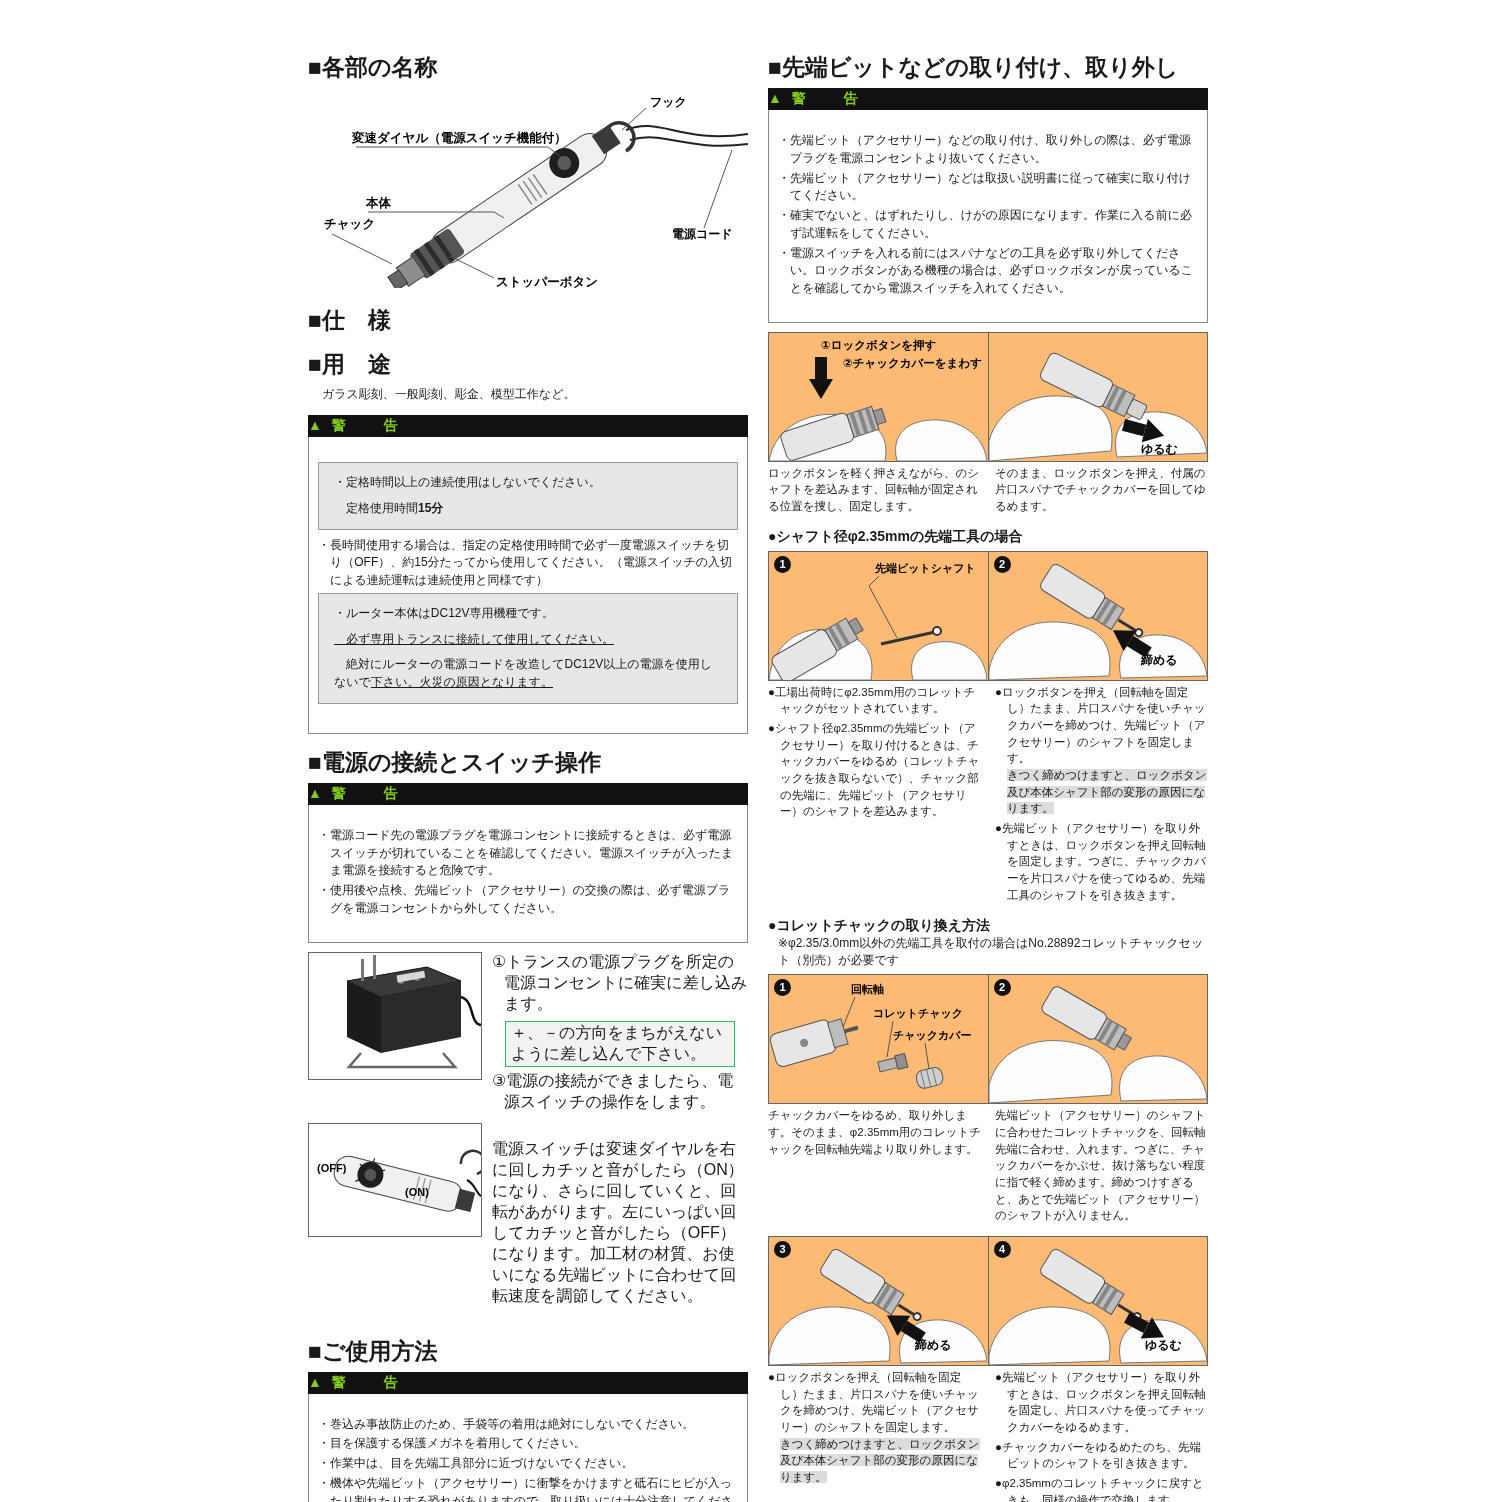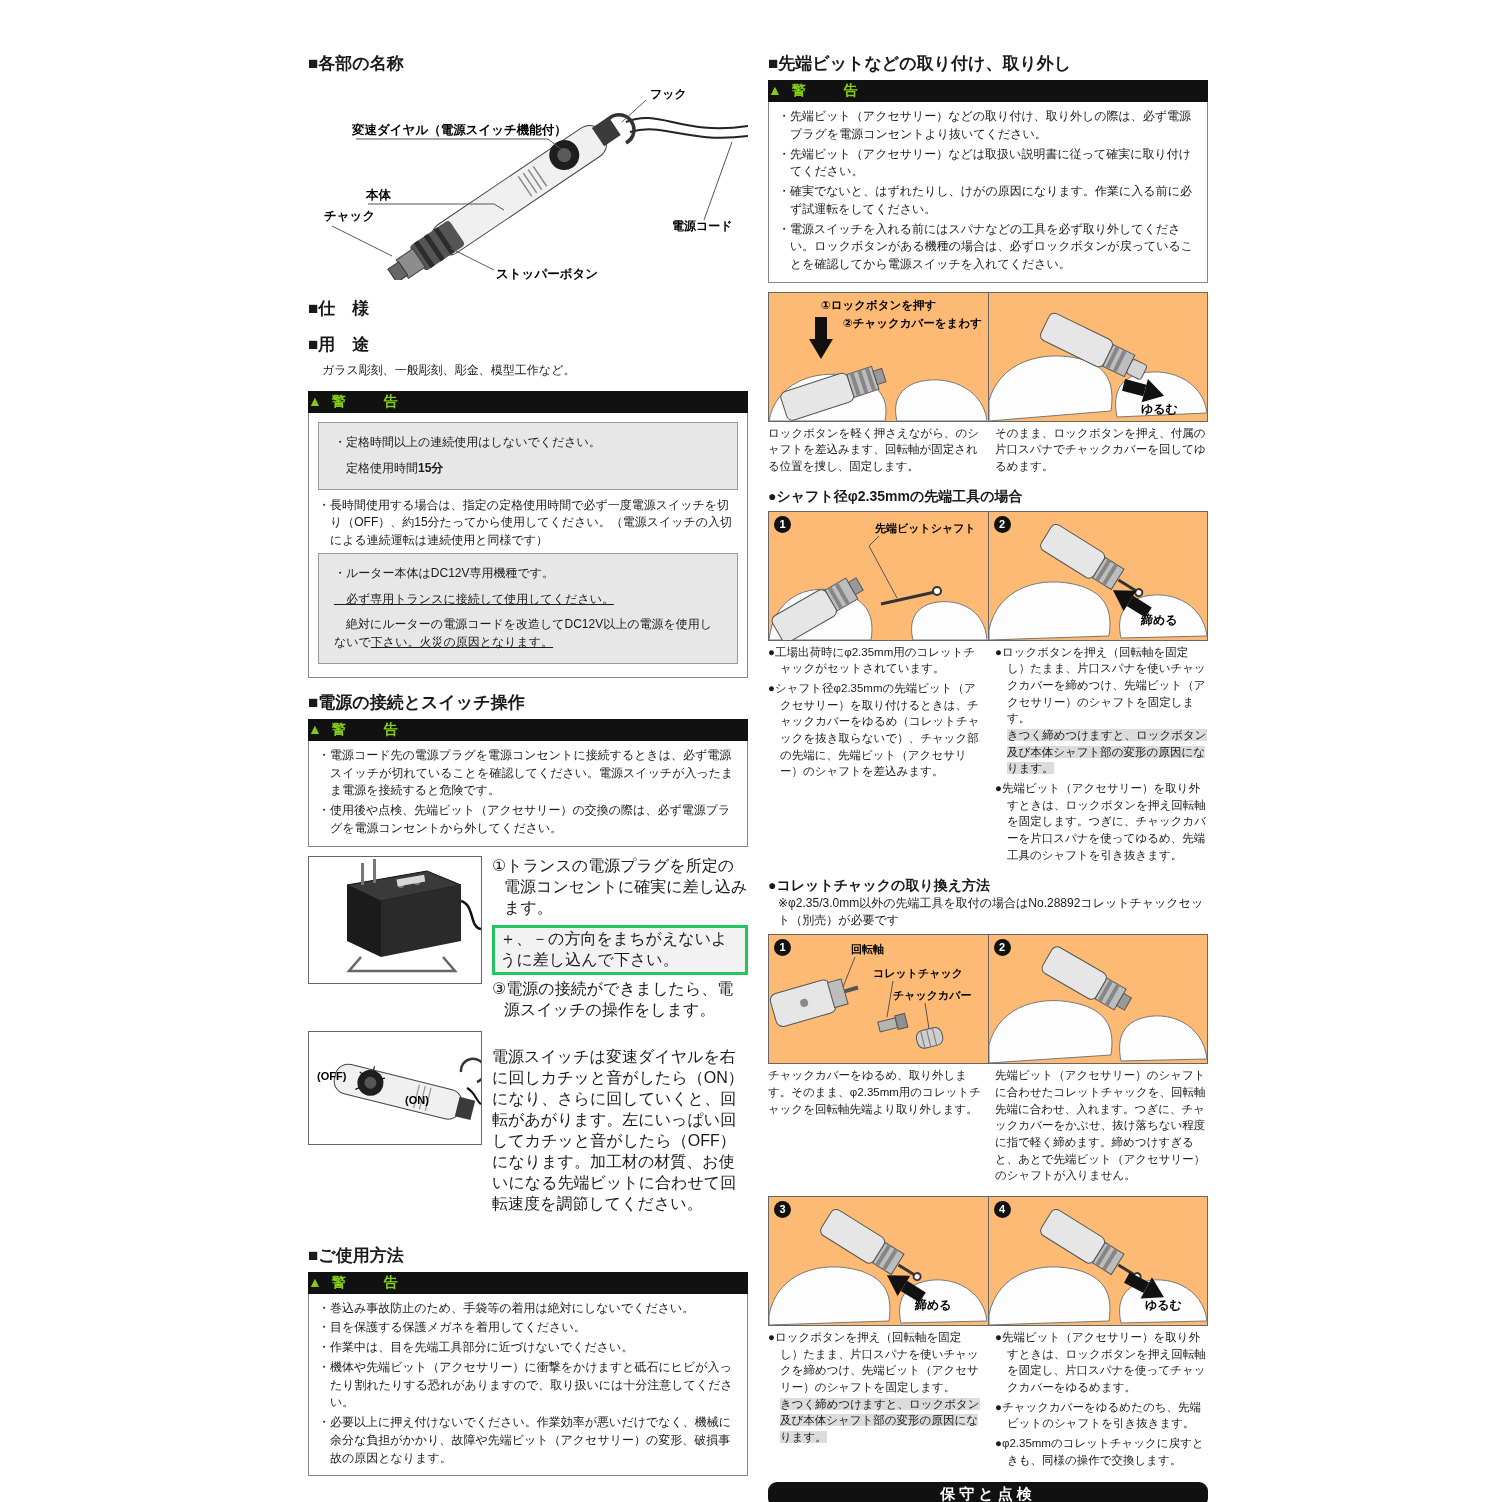--- a/index.html
+++ b/index.html
@@ -1,33 +1,33 @@
 <!DOCTYPE html>
 <html><head>
 <meta charset="utf-8">
 <style>
   html,body{margin:0;padding:0;}
   body{width:1502px;height:1502px;background:#ffffff;position:relative;overflow:hidden;
        font-family:"Liberation Sans","DejaVu Sans",sans-serif;color:#1a1a1a;}
   .page{position:absolute;left:308px;top:52px;width:900px;display:flex;gap:20px;}
   .col{width:440px;flex:none;}
-  .sec-h{font-size:17px;font-weight:700;margin:13px 0 5px;}
+  .sec-h{font-size:23px;font-weight:700;margin:13px 0 5px;}
   .sec-h.first{margin-top:0;}
   .sub-h{font-size:14px;font-weight:700;margin:10px 0 2px;}
   .txt{font-size:12px;line-height:1.5;margin:0;}
   .small{font-size:12px;line-height:1.45;}
   .warn{margin:5px 0 9px;}
   .warn-head{background:#111;color:#84cc16;font-size:14px;font-weight:700;text-align:left;padding:2px 0;}
   .warn-head .lbl{letter-spacing:12px;margin-left:10px;}
-  .warn-body{border:1.5px solid #888;border-top:none;padding:6px 9px;font-size:12px;line-height:1.48;}
+  .warn-body{border:1.5px solid #888;border-top:none;padding:22px 9px;font-size:12px;line-height:1.48;}
   .gbox{background:#e7e7e7;border:1px solid #9a9a9a;padding:3px 7px;margin:3px 0 7px;}
   .gbox p{margin:8px;}
   .u{text-decoration:underline;}
   .hang{padding-left:12px;text-indent:-12px;margin:0 0 2px;}
-  .plusbox{border:3px solid #22c55e;background:#f2f2f2;padding:1px 5px;margin:4px 0;display:inline-block;}
+  .plusbox{border:1px solid #22c55e;background:#f2f2f2;padding:1px 5px;margin:4px 13px;display:inline-block;}
   .figrow{display:flex;gap:10px;margin:8px 0;align-items:flex-start;}
   .figbox{border:1.5px solid #666;background:#fff;flex:none;}
   .figpair{display:flex;border:1.5px solid #666;margin:5px 0 3px;background:#fdba74;}
   .panel{width:50%;height:128px;position:relative;overflow:hidden;}
   .panel+.panel{border-left:1.5px solid #666;}
   .numbadge{position:absolute;top:4px;left:5px;width:17px;height:17px;border-radius:50%;background:#111;
             color:#fff;font-size:11px;font-weight:700;text-align:center;line-height:17px;z-index:2;}
   .caprow{display:flex;gap:14px;font-size:11.5px;line-height:1.45;margin:3px 0 9px;}
   .caprow>div{width:50%;}
   .caprow p{margin:0 0 3px;}

